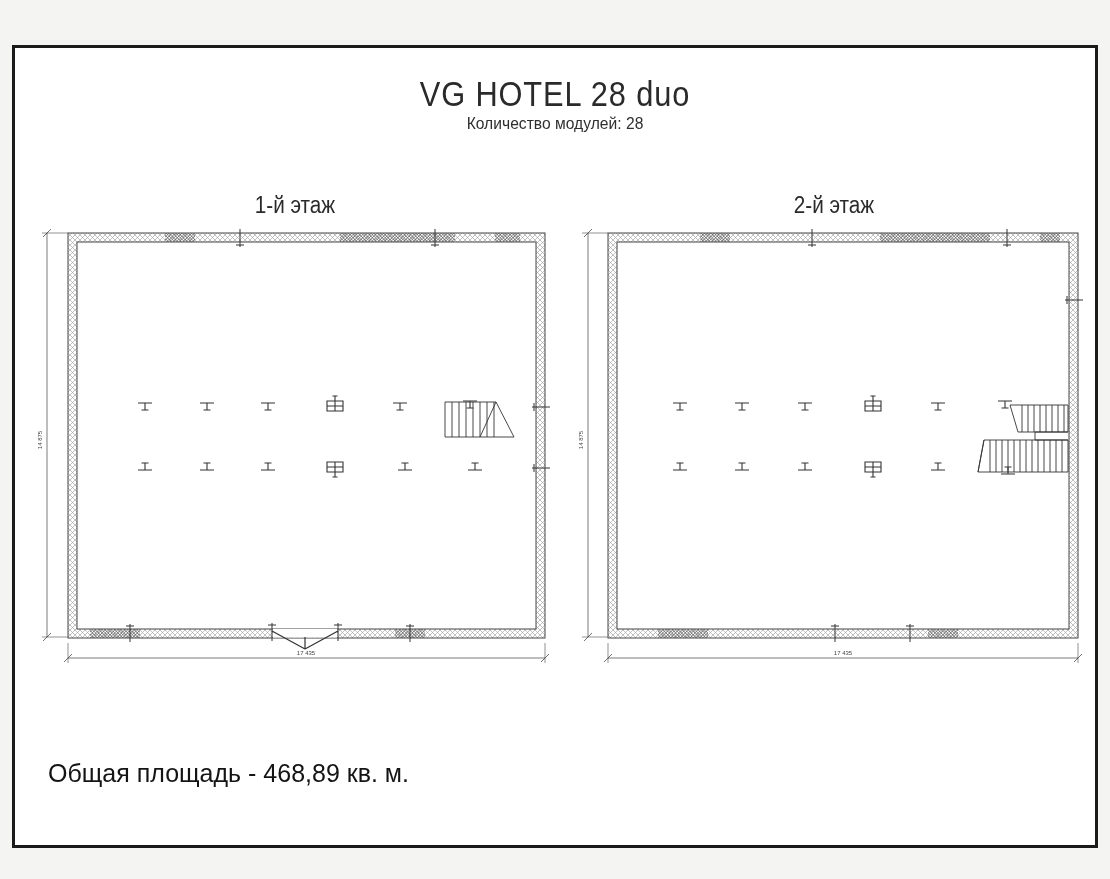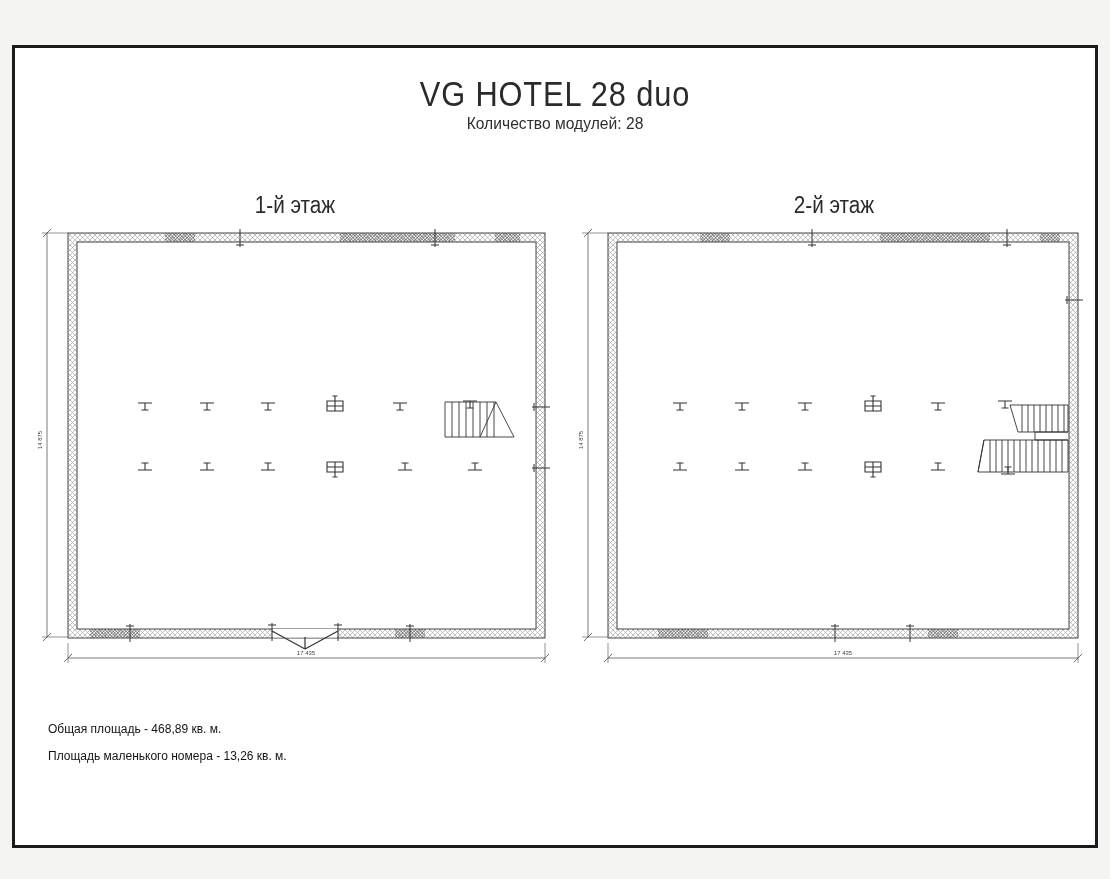--- a/index.html
+++ b/index.html
@@ -26,22 +26,22 @@
   .floor-label{
     position:absolute;top:192px;text-align:center;
     font-size:23px;color:#2a2a2a;transform:scaleX(.9);
   }
   .floor-label.f1{left:30px;width:530px;}
   .floor-label.f2{left:578px;width:512px;}
   svg.plan{position:absolute;top:225px;}
   svg.plan.p1{left:30px;}
   svg.plan.p2{left:578px;}
   .notes{
-    position:absolute;left:48px;top:716px;width:600px;
-    font-size:12px;line-height:26px;color:#141414;
+    position:absolute;left:48px;top:760px;width:600px;
+    font-size:25px;line-height:26px;color:#141414;
   }
   .notes p{margin:0 0 1px 0;}
   .dimtext{font-family:"Liberation Sans",sans-serif;font-size:6px;fill:#454545;}
 </style>
 </head>
 <body>
 
 <div class="sheet-frame"></div>
 
 <div class="page-title">VG HOTEL 28 duo</div>
@@ -217,14 +217,13 @@
   <g stroke="#666" stroke-width="0.7" fill="none">
     <path d="M30 418 V438 M500 418 V438"></path>
     <path d="M30 433 H500" stroke="#444"></path>
     <path d="M26 437 L34 429 M496 437 L504 429" stroke="#333"></path>
     <text class="dimtext" x="265" y="430" text-anchor="middle" stroke="none">17 435</text>
   </g>
 </svg>
 
 <div class="notes">
   <p>Общая площадь - 468,89 кв. м.</p>
-  <p>Площадь маленького номера - 13,26 кв. м.</p>
 </div>
 
 </body></html>

